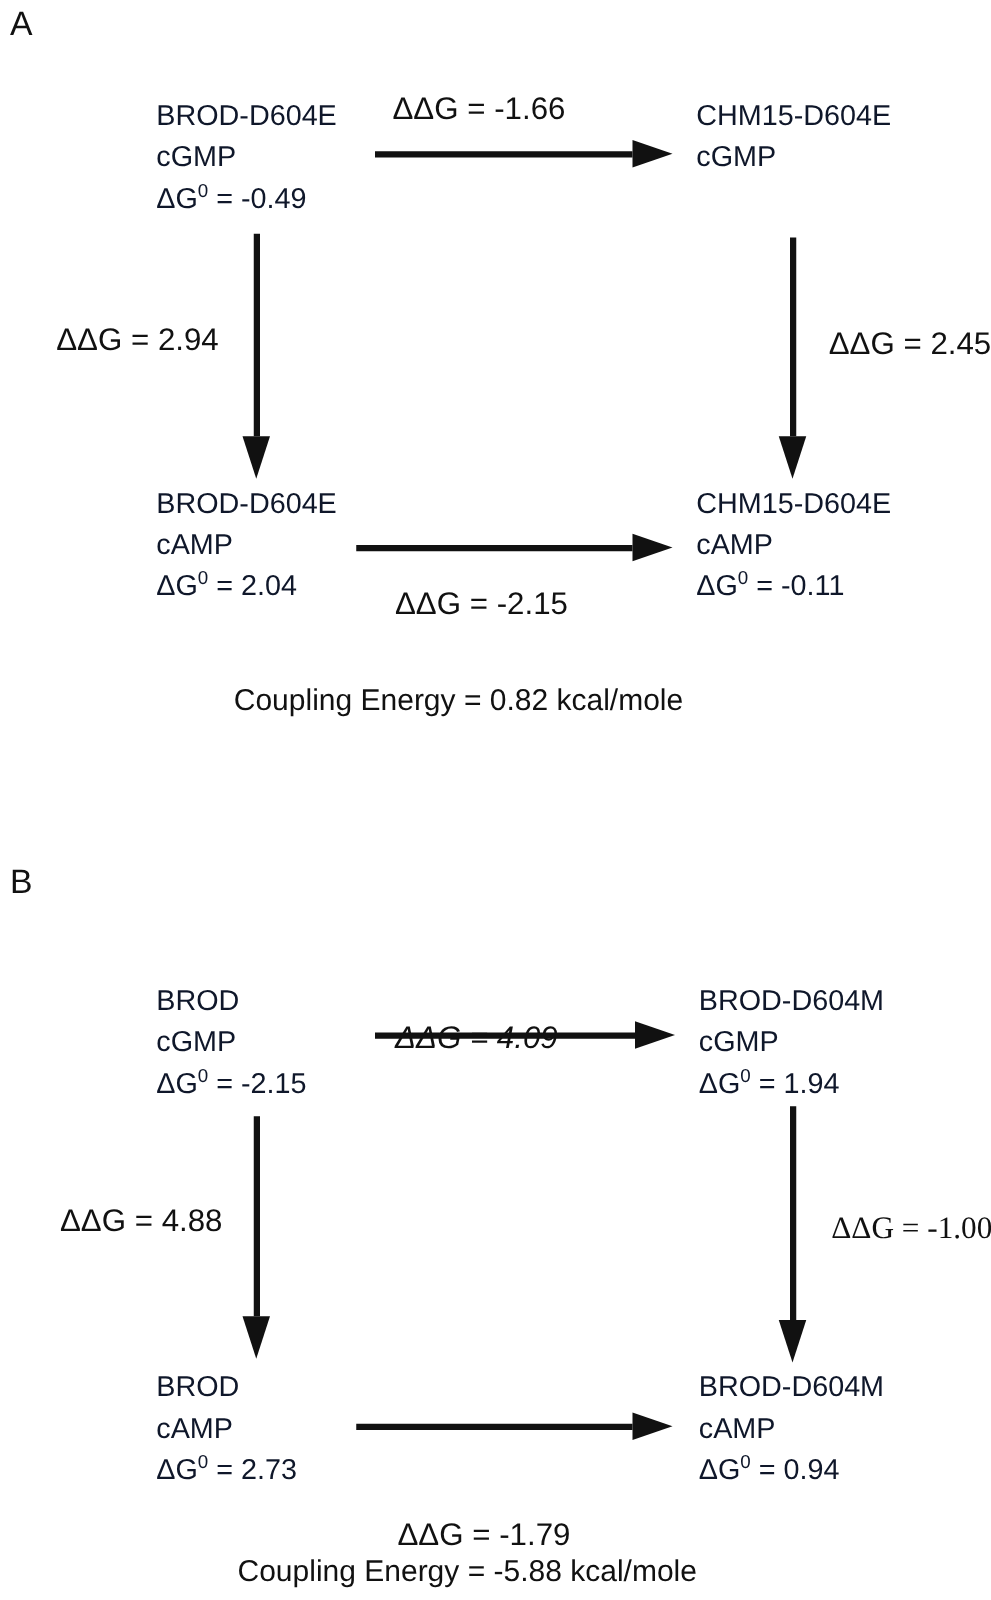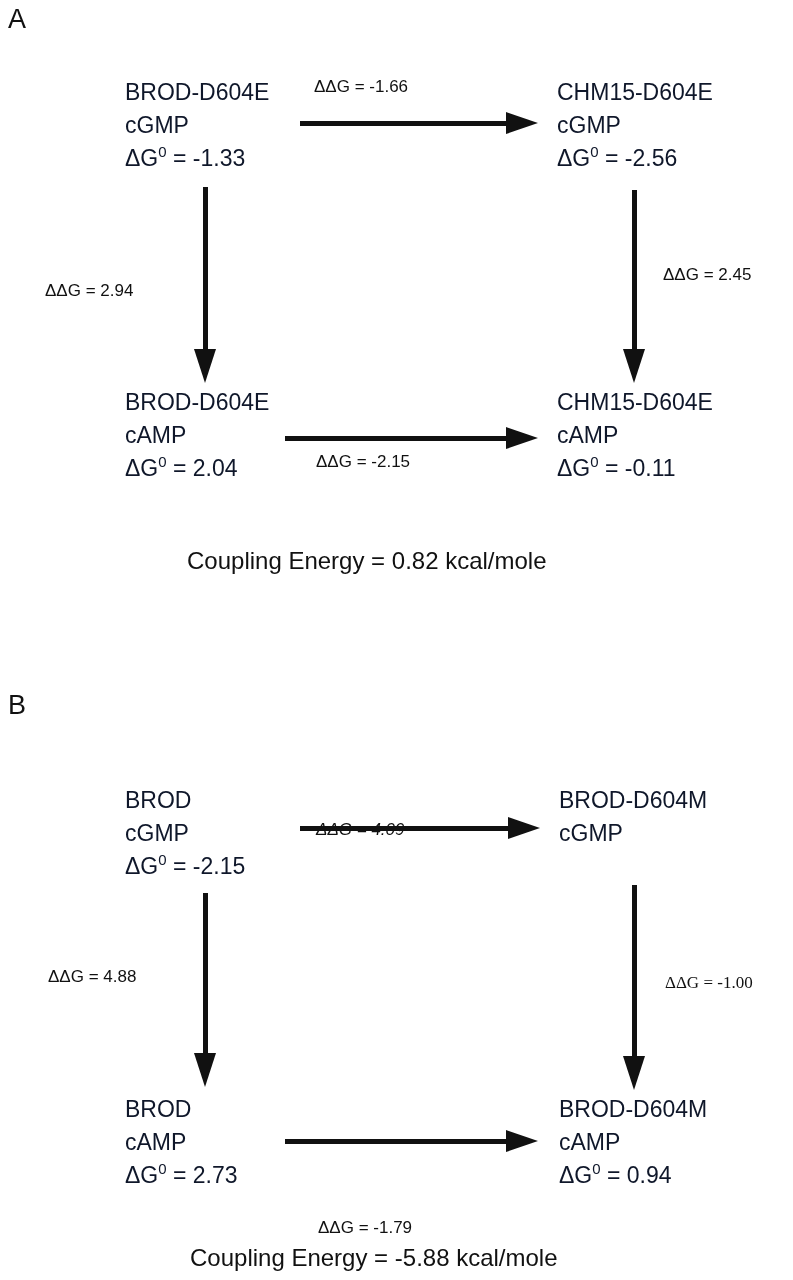--- a/index.html
+++ b/index.html
@@ -25,21 +25,21 @@
     line-height: 33px;
     color: #0f172a;
     white-space: nowrap;
   }
   .node sup {
     font-size: 15px;
     line-height: 0;
   }
   .arrow-label {
     position: absolute;
-    font-size: 17px;
+    font-size: 25px;
     line-height: 28px;
     color: #111111;
     white-space: nowrap;
   }
   .coupling {
     position: absolute;
     font-size: 24px;
     line-height: 30px;
     color: #111111;
     white-space: nowrap;
@@ -75,36 +75,35 @@
 </head>
 <body>
 
 <div class="canvas">
 
   <div class="panel-label" style="left:8px; top:4px;">A</div>
 
   <div class="node" style="left:125px; top:76px;">
     <div>BROD-D604E</div>
     <div>cGMP</div>
-    <div><span>ΔG</span><sup>0</sup><span> = -1.33</span></div>
+    <div><span>ΔG</span><sup>0</sup><span> = -0.49</span></div>
   </div>
 
   <div class="node" style="left:557px; top:76px;">
     <div>CHM15-D604E</div>
     <div>cGMP</div>
-    <div><span>ΔG</span><sup>0</sup><span> = -2.56</span></div>
   </div>
 
   <div class="arrow-label" style="left:314px; top:73px;">ΔΔG = -1.66</div>
   <div class="h-arrow" style="left:300px; top:111px; width:238px;">
     <div class="shaft"></div>
     <div class="head"></div>
   </div>
 
-  <div class="arrow-label" style="left:45px; top:258px;margin-top:19px;">ΔΔG = 2.94</div>
+  <div class="arrow-label" style="left:45px; top:258px;">ΔΔG = 2.94</div>
   <div class="v-arrow" style="left:193px; top:187px; height:196px;">
     <div class="shaft"></div>
     <div class="head"></div>
   </div>
 
   <div class="arrow-label" style="left:663px; top:261px;">ΔΔG = 2.45</div>
   <div class="v-arrow" style="left:622px; top:190px; height:193px;">
     <div class="shaft"></div>
     <div class="head"></div>
   </div>
@@ -118,35 +117,36 @@
   <div class="node" style="left:557px; top:386px;">
     <div>CHM15-D604E</div>
     <div>cAMP</div>
     <div><span>ΔG</span><sup>0</sup><span> = -0.11</span></div>
   </div>
 
   <div class="h-arrow" style="left:285px; top:426px; width:253px;">
     <div class="shaft"></div>
     <div class="head"></div>
   </div>
-  <div class="arrow-label" style="left:316px; top:448px;">ΔΔG = -2.15</div>
+  <div class="arrow-label" style="left:316px; top:469px;">ΔΔG = -2.15</div>
 
   <div class="coupling" style="left:187px; top:546px;">Coupling Energy = 0.82 kcal/mole</div>
 
   <div class="panel-label" style="left:8px; top:690px;">B</div>
 
   <div class="node" style="left:125px; top:784px;">
     <div>BROD</div>
     <div>cGMP</div>
     <div><span>ΔG</span><sup>0</sup><span> = -2.15</span></div>
   </div>
 
   <div class="node" style="left:559px; top:784px;">
     <div>BROD-D604M</div>
     <div>cGMP</div>
+    <div><span>ΔG</span><sup>0</sup><span> = 1.94</span></div>
   </div>
 
   <div class="arrow-label" style="left:316px; top:816px;font-style:italic;">ΔΔG = 4.09</div>
   <div class="h-arrow" style="left:300px; top:816px; width:240px;">
     <div class="shaft"></div>
     <div class="head"></div>
   </div>
 
   <div class="arrow-label" style="left:48px; top:963px;">ΔΔG = 4.88</div>
   <div class="v-arrow" style="left:193px; top:893px; height:194px;">

